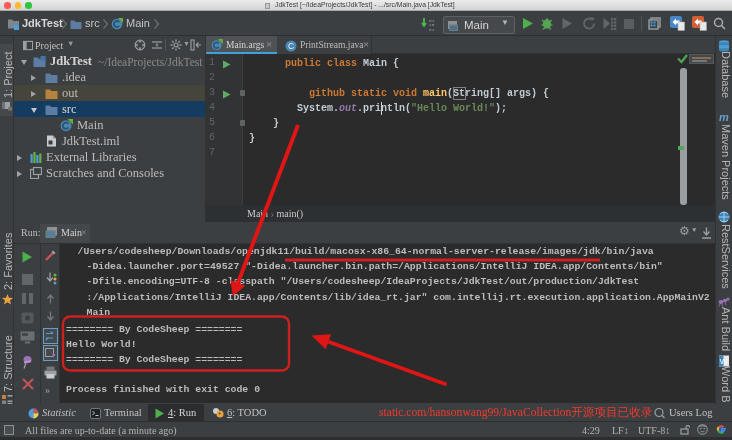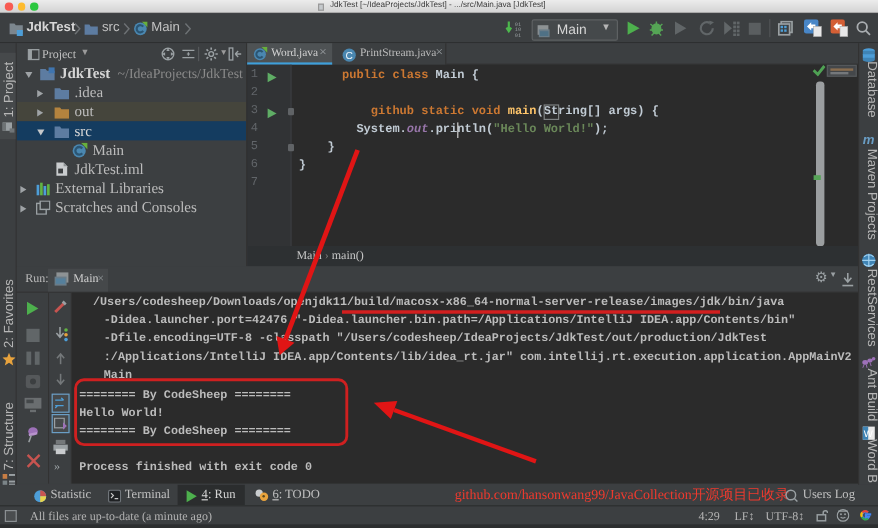--- a/index.html
+++ b/index.html
@@ -336,21 +336,21 @@
     </div>
   </div>
 
   <div class="abs" id="tabbar">
     <div style="position:absolute;left:0;top:0;width:71px;height:18px;background:#4e5254;">
       <svg style="position:absolute;left:5px;top:3px;" width="12" height="12" viewBox="0 0 12 12">
         <circle cx="5.6" cy="6.2" r="5" fill="#4a87b0"></circle>
         <path d="M7.8 4.4 A2.9 2.9 0 1 0 7.8 8" fill="none" stroke="#2b5573" stroke-width="1.7"></path>
         <path d="M6.8 0 l5 0 0 5 z" fill="#67b03c"></path>
       </svg>
-      <span style="position:absolute;left:20px;top:3.5px;font-size:9.5px;color:#d3d3d3;">Word.java</span>
+      <span style="position:absolute;left:20px;top:3.5px;font-size:9.5px;color:#d3d3d3;">Main.args</span>
       <span style="position:absolute;left:60px;top:2px;font-size:11px;color:#9ba0a3;">×</span>
       <div style="position:absolute;left:0;bottom:0;width:71px;height:2.5px;background:#3fa0da;"></div>
     </div>
     <div style="position:absolute;left:71px;top:0;width:95px;height:18px;background:#3c3f41;border-right:1px solid #323232;box-sizing:border-box;">
       <svg style="position:absolute;left:8px;top:4px;" width="12" height="12" viewBox="0 0 12 12">
         <circle cx="6" cy="6" r="5.5" fill="#4a87b0"></circle>
         <text x="3" y="9" font-size="8.5" fill="#eaf3fa" font-family="Liberation Sans">C</text>
       </svg>
       <span style="position:absolute;left:23px;top:3.5px;font-size:9.5px;color:#bcbcbc;">PrintStream.java</span>
       <span style="position:absolute;left:86px;top:2px;font-size:11px;color:#9ba0a3;">×</span>
@@ -466,54 +466,54 @@
     </div>
     <svg style="position:absolute;left:3px;top:122px;" width="13" height="13" viewBox="0 0 13 13">
       <rect x="2.5" y="0.5" width="8" height="3.5" fill="#74787a"></rect>
       <rect x="0.5" y="4.5" width="12" height="5" fill="#9aa0a3"></rect>
       <rect x="2.5" y="8" width="8" height="4.5" fill="#c9ccce"></rect>
     </svg>
     <span style="position:absolute;left:4px;top:140px;font-size:10px;color:#9aa0a3;">»</span>
   </div>
   <div class="abs" id="conarea">
     <div class="conline" style="left:17.5px;top:0;">/Users/codesheep/Downloads/openjdk11/build/macosx-x86_64-normal-server-release/images/jdk/bin/java</div>
-    <div class="conline" style="left:26.5px;top:15.2px;">-Didea.launcher.port=42476 "-Didea.launcher.bin.path=/Applications/IntelliJ IDEA.app/Contents/bin"</div>
+    <div class="conline" style="left:26.5px;top:15.2px;">-Didea.launcher.port=49527 "-Didea.launcher.bin.path=/Applications/IntelliJ IDEA.app/Contents/bin"</div>
     <div class="conline" style="left:26.5px;top:30.4px;">-Dfile.encoding=UTF-8 -classpath "/Users/codesheep/IdeaProjects/JdkTest/out/production/JdkTest</div>
     <div class="conline" style="left:26.5px;top:45.6px;">:/Applications/IntelliJ IDEA.app/Contents/lib/idea_rt.jar" com.intellij.rt.execution.application.AppMainV2</div>
     <div class="conline" style="left:26.5px;top:60.8px;">Main</div>
     <div class="conline" style="left:6px;top:78px;">======== By CodeSheep ========</div>
     <div class="conline" style="left:6px;top:93.2px;">Hello World!</div>
     <div class="conline" style="left:6px;top:108.4px;">======== By CodeSheep ========</div>
     <div class="conline" style="left:6px;top:137.5px;">Process finished with exit code 0</div>
   </div>
 
   <div class="abs" id="botbar">
     <svg style="position:absolute;left:28px;top:3.5px;" width="11" height="11" viewBox="0 0 11 11">
       <circle cx="5.5" cy="5.5" r="5" fill="#4d9ed8"></circle>
       <path d="M5.5 5.5 L5.5 0.5 A5 5 0 0 1 10.5 5.5 z" fill="#c75450"></path>
       <path d="M5.5 5.5 L10.5 5.5 A5 5 0 0 1 5.5 10.5 z" fill="#e8d44d"></path>
     </svg>
-    <div class="bt" style="left:42px;">Statistic</div>
+    <div class="bt" style="left:42px;font-style:italic;">Statistic</div>
     <svg style="position:absolute;left:90px;top:3.5px;" width="11" height="11" viewBox="0 0 11 11">
       <rect x="0.5" y="0.5" width="10" height="10" rx="1.5" fill="#1f2123" stroke="#70757a" stroke-width="1"></rect>
       <path d="M2.5 3 l2 2 -2 2 M5.5 7.5 h3" stroke="#c8c8c8" stroke-width="1" fill="none"></path>
     </svg>
     <div class="bt" style="left:104px;">Terminal</div>
     <div style="position:absolute;left:148px;top:0;width:56px;height:17px;background:#2b2d2e;"></div>
     <svg style="position:absolute;left:154px;top:3.5px;" width="11" height="11" viewBox="0 0 11 11">
       <path d="M1.5 0.5 L10 5.5 L1.5 10.5 z" fill="#4db04d"></path>
     </svg>
     <div class="bt" style="left:168px;color:#d5d5d5;"><span style="text-decoration:underline;">4</span>: Run</div>
     <svg style="position:absolute;left:212px;top:3px;" width="12" height="12" viewBox="0 0 12 12">
       <circle cx="4" cy="4" r="3" fill="#c9ccce"></circle>
       <circle cx="8" cy="7" r="3.5" fill="#e8a33d"></circle>
       <circle cx="7.7" cy="6.5" r="1" fill="#5a4a20"></circle>
     </svg>
     <div class="bt" style="left:227px;"><span style="text-decoration:underline;">6</span>: TODO</div>
-    <div class="bt" style="left:379px;color:#f03a2e;font-size:11.6px;">github.com/hansonwang99/JavaCollection开源项目已收录</div>
+    <div class="bt" style="left:379px;color:#f03a2e;font-size:11.6px;">static.com/hansonwang99/JavaCollection开源项目已收录</div>
     <svg style="position:absolute;left:654px;top:3px;" width="12" height="12" viewBox="0 0 12 12">
       <circle cx="5" cy="5.5" r="4" fill="none" stroke="#9aa0a3" stroke-width="1.2"></circle>
       <path d="M8 8.5 l2.5 2.5" stroke="#9aa0a3" stroke-width="1.2"></path>
     </svg>
     <div class="bt" style="left:669px;">Users Log</div>
   </div>
   <div class="abs" id="statusbar">
     <div style="position:absolute;left:4px;top:3px;width:10px;height:10px;border:1.4px solid #8a8f92;box-sizing:border-box;background:#4a4d4f;"></div>
     <div style="position:absolute;left:25px;top:2.5px;color:#b3b3b3;">All files are up-to-date (a minute ago)</div>
     <div style="position:absolute;left:582px;top:2.5px;color:#b3b3b3;">4:29</div>

